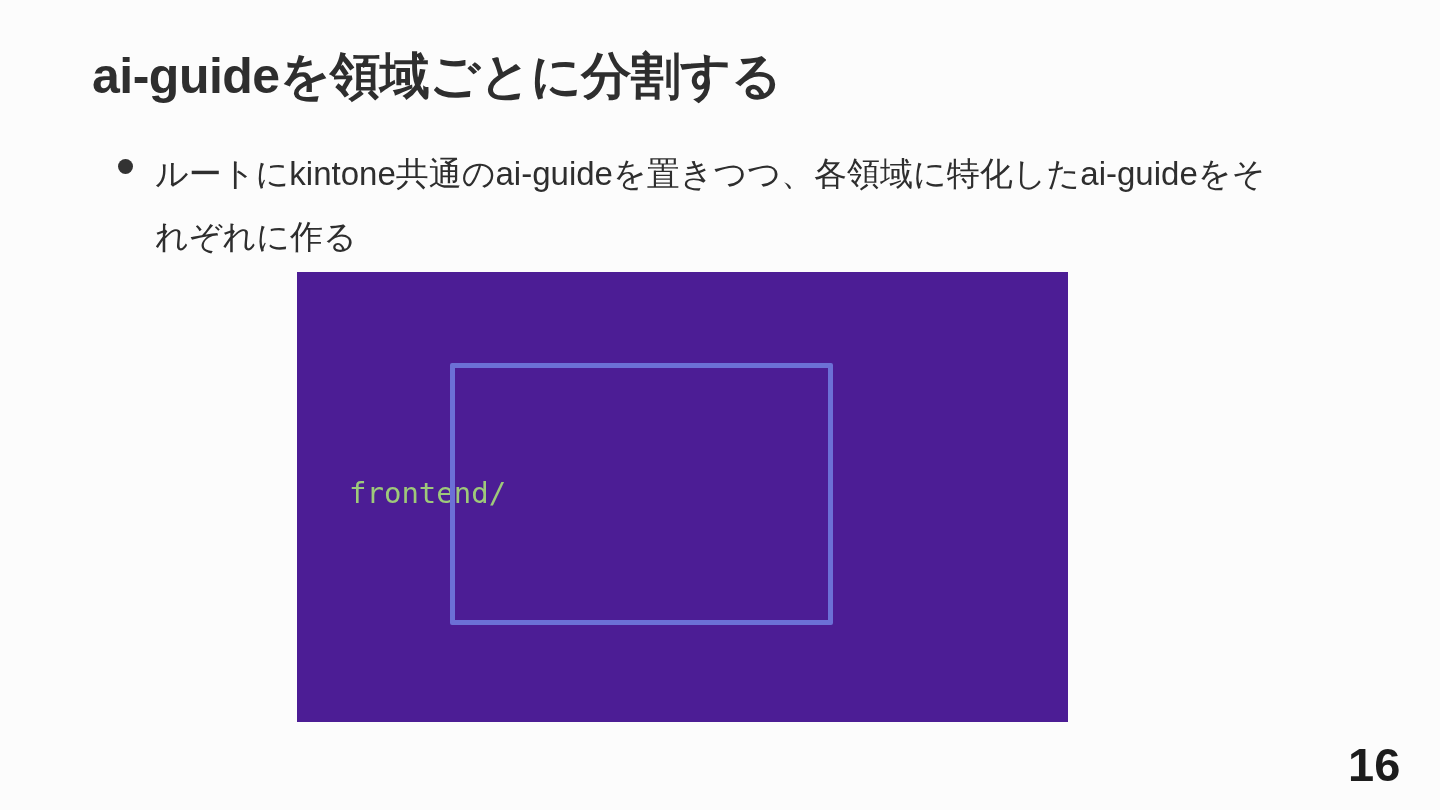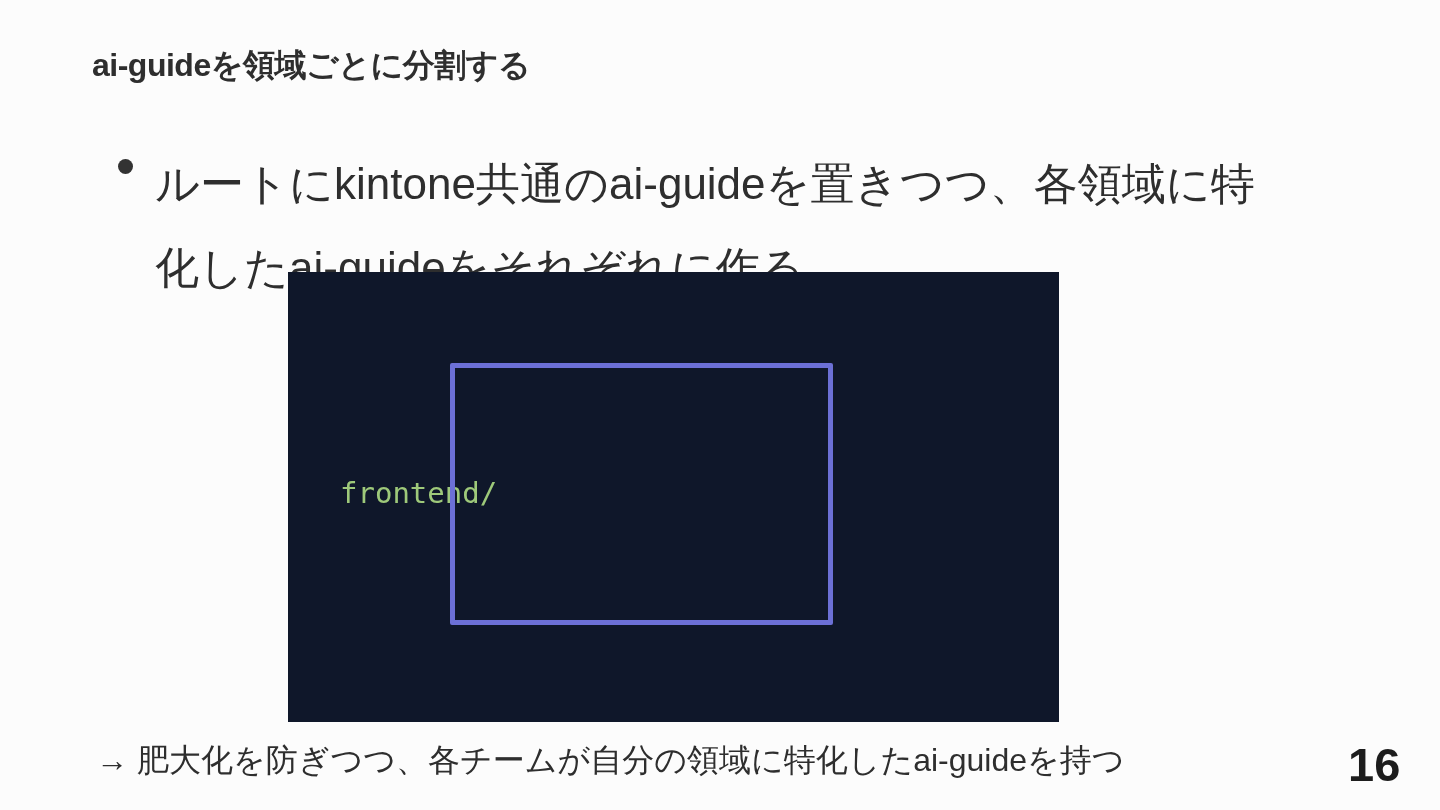--- a/index.html
+++ b/index.html
@@ -24,21 +24,21 @@
     width: 1440px;
     height: 810px;
     background: #fcfcfc;
   }
 
   
   .slide-title {
     position: absolute;
     left: 92px;
     top: 48px;
-    font-size: 32px;
+    font-size: 50px;
     font-weight: 700;
     letter-spacing: -0.5px;
     color: #2e2e2e;
     white-space: nowrap;
     line-height: 1.12;
   }
 
   
   .bullet-list {
     position: absolute;
@@ -56,35 +56,35 @@
   .bullet-dot {
     flex: 0 0 auto;
     width: 15px;
     height: 15px;
     border-radius: 50%;
     background: #333333;
     margin-top: 17px;
   }
 
   .bullet-text {
-    font-size: 44px;
+    font-size: 33px;
     line-height: 1.92;
     color: #2e2e2e;
     font-weight: 400;
     max-width: 1120px;
   }
 
   
   .code-block {
     position: absolute;
-    left: 288px;
+    left: 297px;
     top: 272px;
     width: 771px;
     height: 450px;
-    background: #0f172a;
+    background: #4c1d95;
     overflow: hidden;
   }
 
   .code-inner {
     position: absolute;
     left: 52px;
     top: 46px;
     font-family: "DejaVu Sans Mono", "Liberation Mono", monospace;
     font-size: 29px;
     line-height: 50px;
@@ -160,17 +160,16 @@
 
       
 
       
 
     </div>
   </div>
 
   <div class="highlight-box"></div>
 
-  <div class="footer-note">→ 肥大化を防ぎつつ、各チームが自分の領域に特化したai-guideを持つ</div>
 
   <div class="page-number">16</div>
 
 </div>
 
 </body></html>

